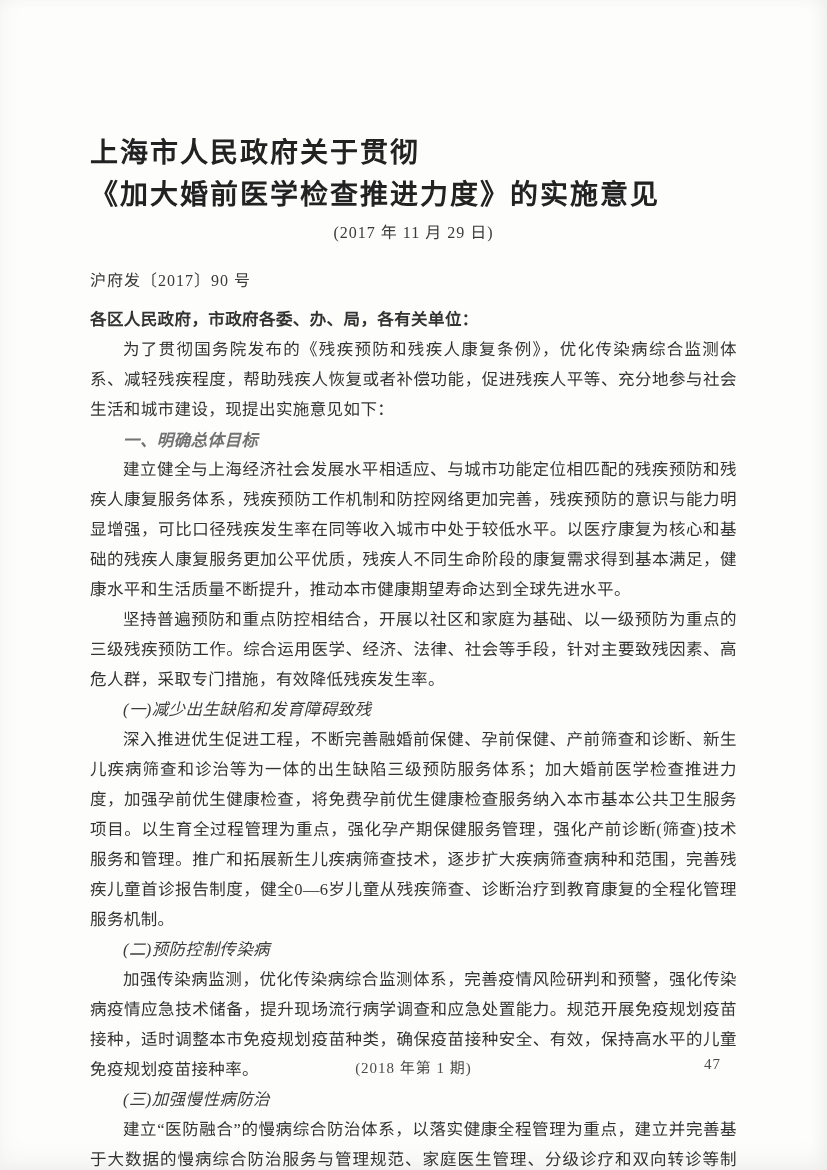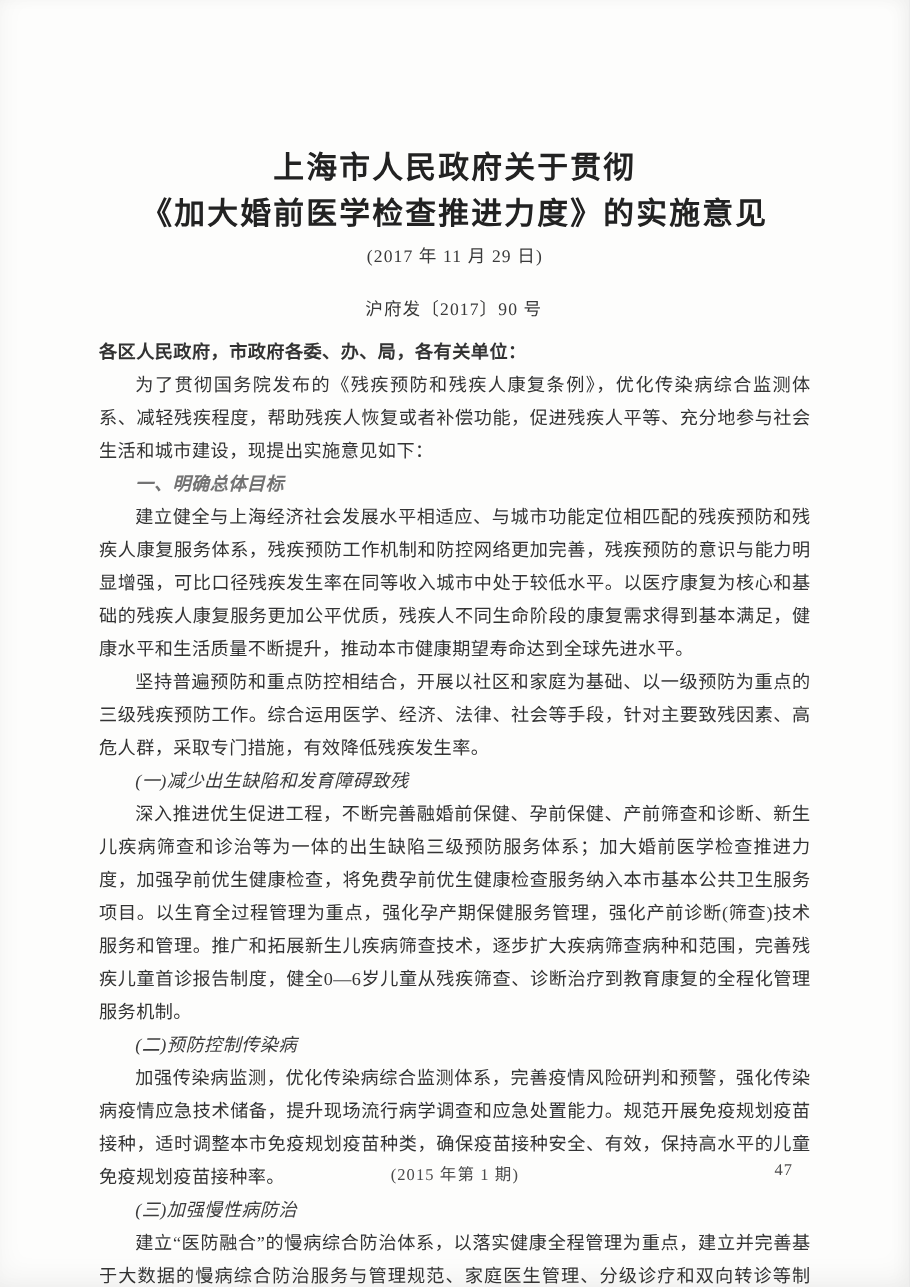--- a/index.html
+++ b/index.html
@@ -19,41 +19,41 @@
     box-shadow: inset 0 -10px 24px rgba(0,0,0,0.045), inset -6px 0 14px rgba(0,0,0,0.03);
   }
   .content {
     position: absolute;
     left: 90px;
     right: 90px;
     top: 0;
   }
   .title {
     margin-top: 0;
-    text-align: center;
+    text-align: left;
     font-family: "Liberation Sans", sans-serif;
     font-weight: 700;
     font-size: 28px;
     line-height: 42px;
     letter-spacing: 2px;
     color: #222;
   }
   .title.first {
     margin-top: 132px;
   }
   .date-line {
     margin-top: 3px;
     text-align: center;
     font-size: 16px;
     letter-spacing: 1px;
     color: #3a3a3a;
   }
   .doc-number {
     margin-top: 24px;
-    text-align: center;
+    text-align: left;
     font-size: 16px;
     letter-spacing: 1px;
     color: #3a3a3a;
     padding-right: 2px;
   }
   .body-text {
     margin-top: 14px;
   }
   .body-text p {
     margin: 0;
@@ -120,16 +120,16 @@
       <p class="para">深入推进优生促进工程，不断完善融婚前保健、孕前保健、产前筛查和诊断、新生儿疾病筛查和诊治等为一体的出生缺陷三级预防服务体系；加大婚前医学检查推进力度，加强孕前优生健康检查，将免费孕前优生健康检查服务纳入本市基本公共卫生服务项目。以生育全过程管理为重点，强化孕产期保健服务管理，强化产前诊断(筛查)技术服务和管理。推广和拓展新生儿疾病筛查技术，逐步扩大疾病筛查病种和范围，完善残疾儿童首诊报告制度，健全0—6岁儿童从残疾筛查、诊断治疗到教育康复的全程化管理服务机制。</p>
       <p class="h2">(二)预防控制传染病</p>
       <p class="para">加强传染病监测，优化传染病综合监测体系，完善疫情风险研判和预警，强化传染病疫情应急技术储备，提升现场流行病学调查和应急处置能力。规范开展免疫规划疫苗接种，适时调整本市免疫规划疫苗种类，确保疫苗接种安全、有效，保持高水平的儿童免疫规划疫苗接种率。</p>
       <p class="h2">(三)加强慢性病防治</p>
       <p class="para">建立“医防融合”的慢病综合防治体系，以落实健康全程管理为重点，建立并完善基于大数据的慢病综合防治服务与管理规范、家庭医生管理、分级诊疗和双向转诊等制度，建设“上海健康云”平台，实现对高血压、糖尿病、脑卒中、肿瘤等重点疾病的早期筛查和有序分诊。开展致聋、致盲性疾病早期诊断、干预。</p>
 
     </div>
   </div>
 
   <div class="footer">
-    <span>(2015 年第 1 期)</span>
+    <span>(2018 年第 1 期)</span>
     <span class="page-number">47</span>
   </div>
 </div>
 
 </body></html>

